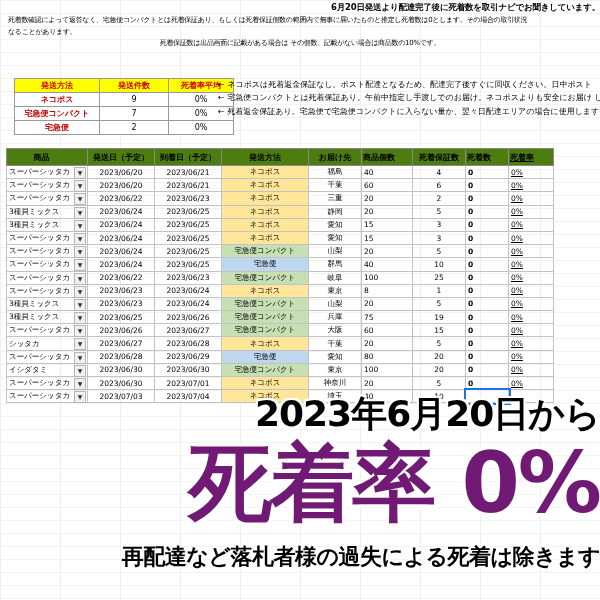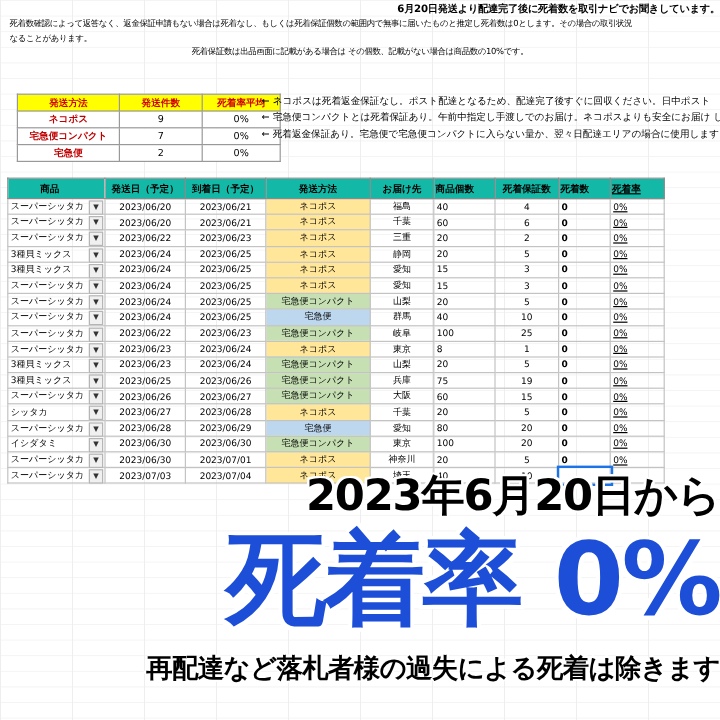--- a/index.html
+++ b/index.html
@@ -105,21 +105,21 @@
 
   
   .main-table {
     position: absolute;
     left: 6px;
     top: 148px;
     border-collapse: collapse;
     font-size: 7.5px;
   }
   .main-table th {
-    background: #14b8a6;
+    background: #4d7c0f;
     border: 1px solid #8a8a8a;
     height: 14px;
     font-weight: bold;
     color: #000;
     font-size: 8px;
   }
   .main-table td {
     border: 1px solid #c3c3c3;
     height: 12.2px;
     padding: 0 2px;
@@ -170,21 +170,21 @@
     color: #000;
     letter-spacing: -1px;
     line-height: 44px;
     text-shadow:
       2px 0 #fff, -2px 0 #fff, 0 2px #fff, 0 -2px #fff,
       2px 2px #fff, -2px -2px #fff, 2px -2px #fff, -2px 2px #fff;
   }
   .ov-line2 {
     font-size: 84px;
     font-weight: bold;
-    color: #1d4ed8;
+    color: #701a75;
     letter-spacing: -2px;
     line-height: 94px;
     text-shadow:
       3px 0 #fff, -3px 0 #fff, 0 3px #fff, 0 -3px #fff,
       3px 3px #fff, -3px -3px #fff, 3px -3px #fff, -3px 3px #fff;
   }
   .ov-line3 {
     margin-top: 12px;
     font-size: 22px;
     font-weight: bold;
@@ -196,21 +196,21 @@
 </style>
 </head>
 <body>
 
 <div class="sheet">
   <div class="gridbg"></div>
 
   <div class="header-note">6月20日発送より配達完了後に死着数を取引ナビでお聞きしています。</div>
 
   <div class="intro">
-    <p>死着数確認によって返答なく、返金保証申請もない場合は死着なし、もしくは死着保証個数の範囲内で無事に届いたものと推定し死着数は0とします。その場合の取引状況</p>
+    <p>死着数確認によって返答なく、宅急便コンパクトとは死着保証あり、もしくは死着保証個数の範囲内で無事に届いたものと推定し死着数は0とします。その場合の取引状況</p>
     <p>なることがあります。</p>
     <p class="center">死着保証数は出品画面に記載がある場合は その個数、記載がない場合は商品数の10%です。</p>
   </div>
 
   <table class="summary">
     <thead>
       <tr>
         <th>発送方法</th>
         <th>発送件数</th>
         <th>死着率平均</th>

